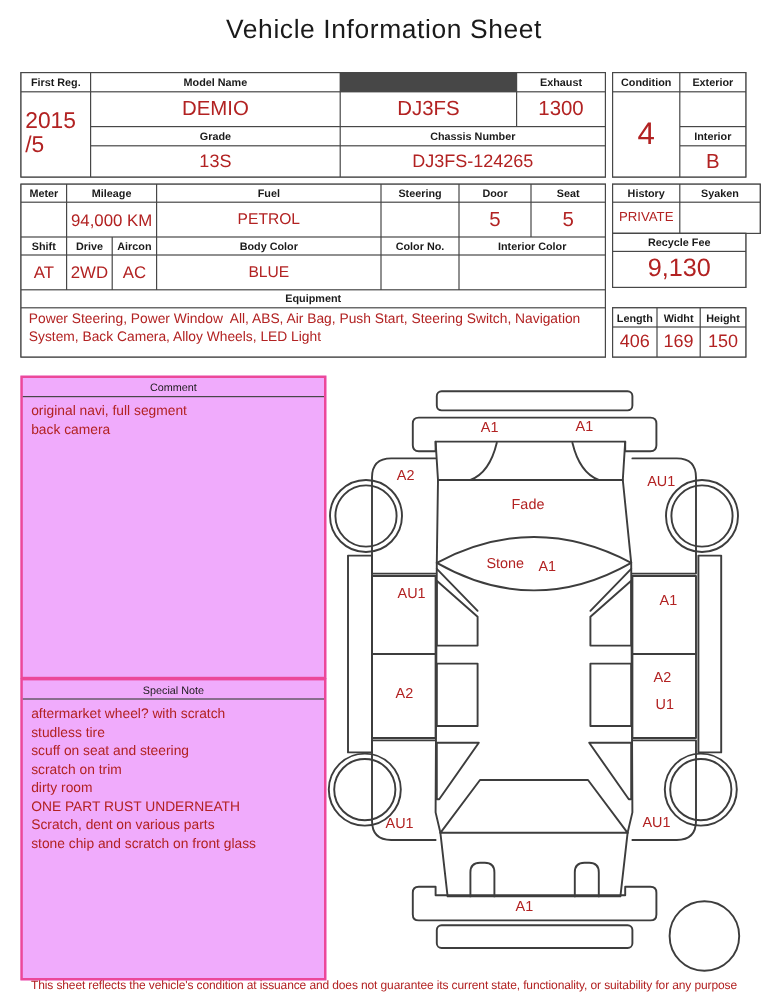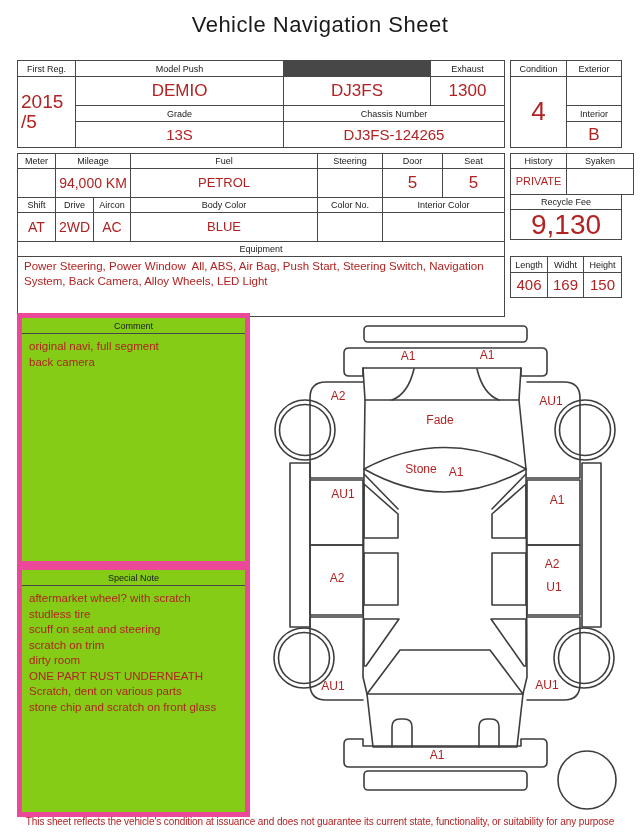--- a/index.html
+++ b/index.html
@@ -10,70 +10,70 @@
   }
   .title {
     position:absolute; top:12px; left:0; width:100%; text-align:center;
     font-size:22px; color:#1a1a1a; letter-spacing:0.5px;
   }
   
   .tbl { position:absolute; display:grid; background:#474747; gap:1px; border:1px solid #474747; }
   .cell { background:#fff; overflow:hidden; }
   .hdr {
     font-size:9px; color:#1a1a1a; text-align:center;
-    display:flex; align-items:center; justify-content:center;
+    display:flex; align-items:center; justify-content:center;font-weight:bold;
   }
   .val {
     color:#b22222; text-align:center;
     display:flex; align-items:center; justify-content:center;
     line-height:1.05;
   }
   .t1l { left:17px; top:60px; width:488px; height:88px;
          grid-template-columns:57px 207px 146px 1fr;
          grid-template-rows:15px 28px 15px 1fr; }
   .t1r { left:510px; top:60px; width:112px; height:88px;
          grid-template-columns:55px 1fr;
          grid-template-rows:15px 28px 15px 1fr; }
-  .t2l { left:17px; top:153px; width:488px; height:164px;
+  .t2l { left:17px; top:153px; width:488px; height:145px;
          grid-template-columns:37px 37px 36px 186px 64px 59px 1fr;
          grid-template-rows:14px 28px 14px 28px 14px 1fr; }
   .sub { position:absolute; display:grid; background:#474747; gap:1px; border:1px solid #474747; }
   .firstreg-val { flex-direction:column; align-items:flex-start; padding-left:3px; font-size:19px; }
   .fs17 { font-size:17px; } .fs16 { font-size:17px; } .fs15 { font-size:15px; }
   .fs14 { font-size:14px; } .fs19 { font-size:13px; } .fs11 { font-size:11px; }
-  .fs21 { font-size:28px;text-align:center; } .fs26 { font-size:26px; }
+  .fs21 { font-size:21px;text-align:center; } .fs26 { font-size:26px; }
   .equip {
     font-size:11.5px; color:#b22222; padding:2px 6px; line-height:1.3;
     white-space:pre-wrap; display:block; text-align:left;
   }
-  .notebox { position:absolute; left:17px; width:233px; border:5px solid #ec4899; background:#84cc16; }
+  .notebox { position:absolute; left:17px; width:255px; border:2px solid #ec4899; background:#f0abfc; }
   .notebox .nb-hdr { height:16px; border-bottom:1px solid #474747; font-size:9px; color:#1a1a1a;
     display:flex; align-items:center; justify-content:center; }
   .notebox .nb-body { padding:5px 7px; font-size:11.5px; color:#b22222; line-height:1.35; white-space:pre-line; }
   .carsvg { position:absolute; left:268px; top:306px; }
   .dlabel { font-size:12px; fill:#b22222; }
   .footer {
     position:absolute; top:816px; left:0; width:100%; text-align:center;
     font-size:10px; color:#b22222; letter-spacing:-0.1px;
   }
 </style>
 </head>
 <body>
 
 <div id="sheet">
 
-  <div class="title">Vehicle Navigation Sheet</div>
+  <div class="title">Vehicle Information Sheet</div>
 
   <div class="tbl t1l">
     <div class="cell hdr" style="grid-column:1;grid-row:1">First Reg.</div>
     <div class="cell val firstreg-val" style="grid-column:1;grid-row:2/5">
       <span>2015</span>
       <span>/5</span>
     </div>
-    <div class="cell hdr" style="grid-column:2;grid-row:1">Model Push</div>
+    <div class="cell hdr" style="grid-column:2;grid-row:1">Model Name</div>
     <div class="cell hdr" style="grid-column:4;grid-row:1">Exhaust</div>
     <div class="cell val fs17" style="grid-column:2;grid-row:2">DEMIO</div>
     <div class="cell val fs16" style="grid-column:3;grid-row:2">DJ3FS</div>
     <div class="cell val fs17" style="grid-column:4;grid-row:2">1300</div>
     <div class="cell hdr" style="grid-column:2;grid-row:3">Grade</div>
     <div class="cell hdr" style="grid-column:3/5;grid-row:3">Chassis Number</div>
     <div class="cell val fs15" style="grid-column:2;grid-row:4">13S</div>
     <div class="cell val fs15" style="grid-column:3/5;grid-row:4">DJ3FS-124265</div>
   </div>
 

